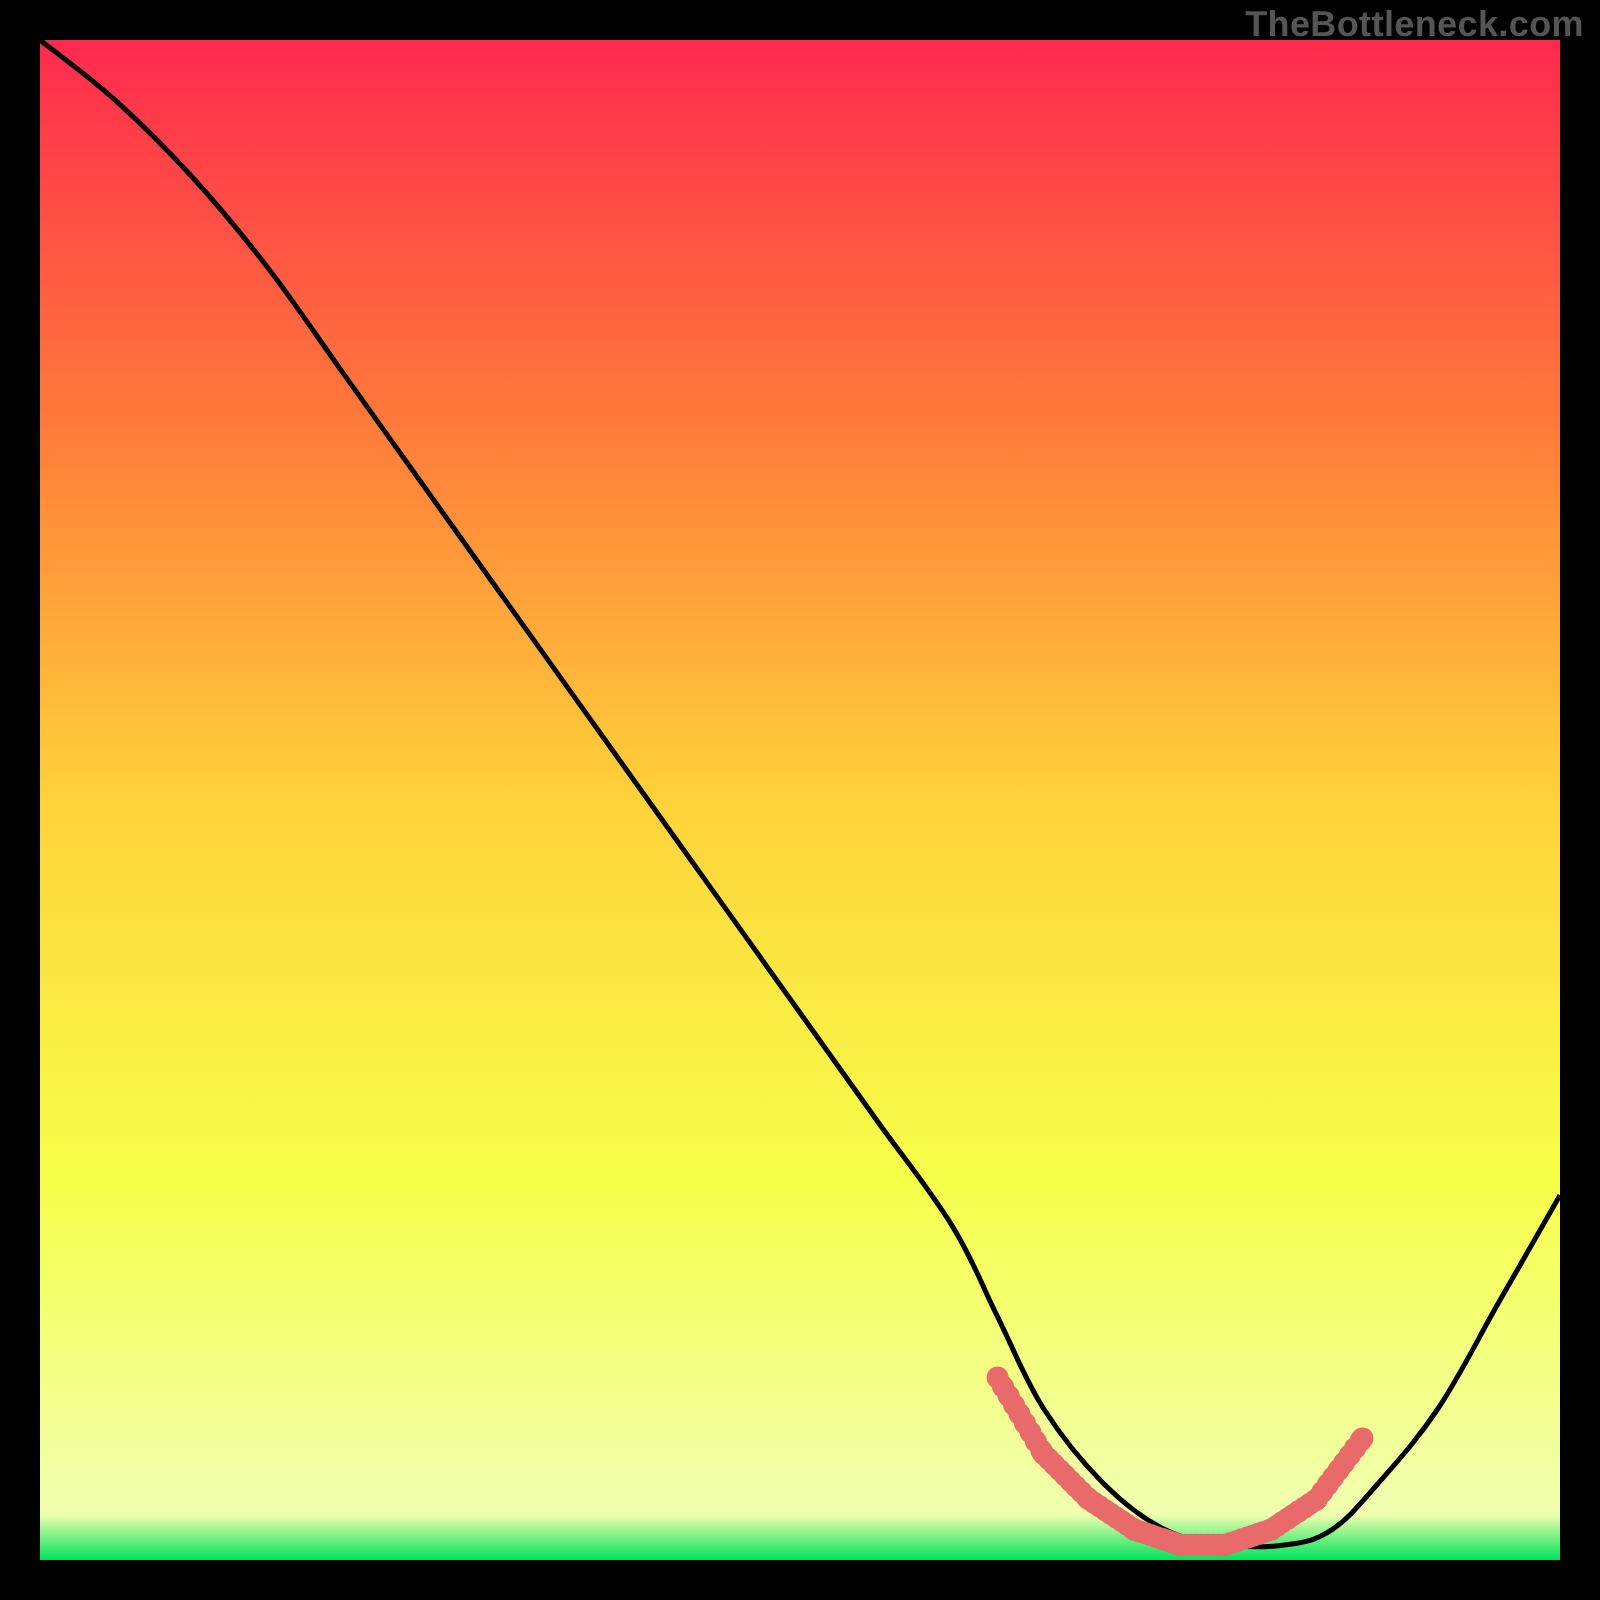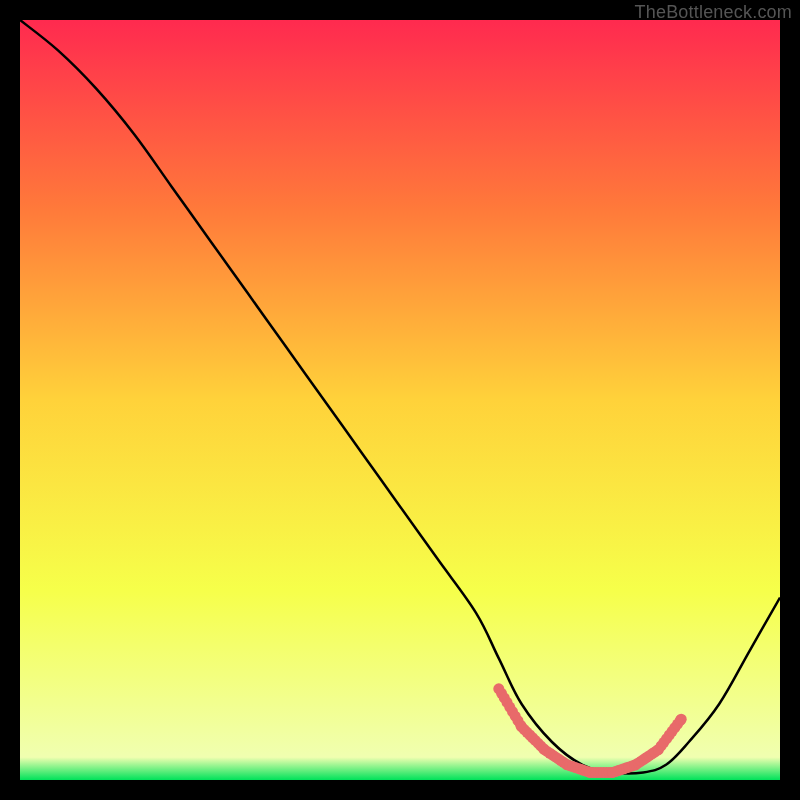--- a/index.html
+++ b/index.html
@@ -18,21 +18,21 @@
     width: 760px;
     height: 760px;
     background: #000;
   }
   .watermark {
     position: absolute;
     top: 2px;
     right: 8px;
     color: #555;
     font-size: 18px;
-    font-weight: 400;
+    font-weight: 700;
     letter-spacing: 0.2px;
     z-index: 10;
   }
   svg {
     display: block;
   }
 </style>
 </head>
 <body>
 

